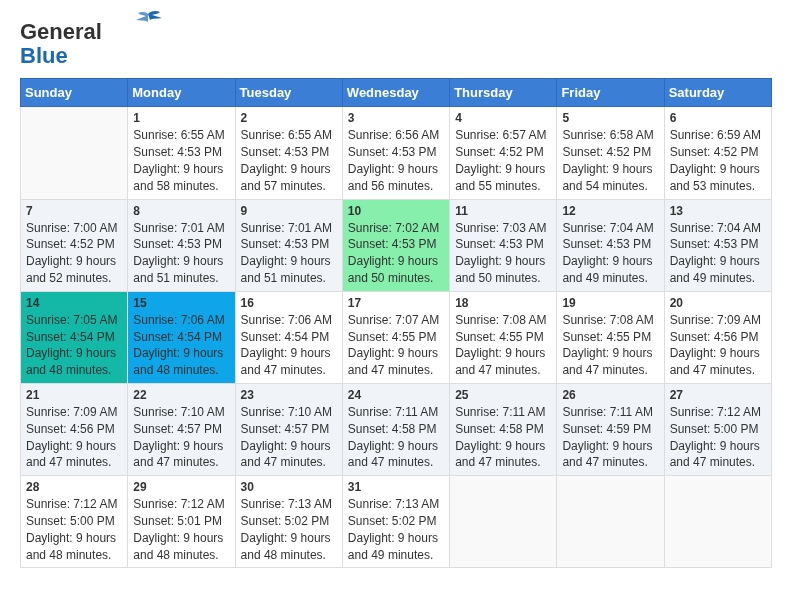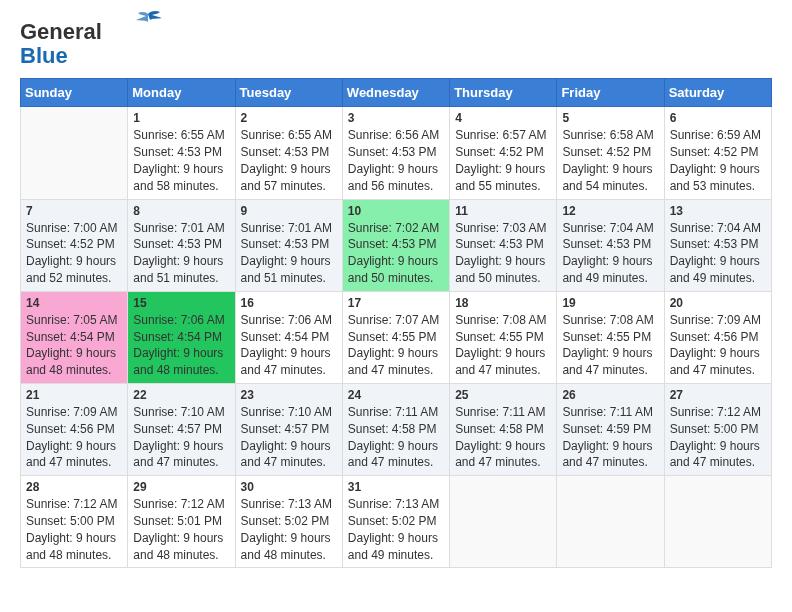--- a/index.html
+++ b/index.html
@@ -212,28 +212,28 @@
         </td>
         <td style="background: rgb(240, 244, 248);">
           <span class="day-num">13</span>
           <div class="day-info" style="white-space: pre-line;">Sunrise: 7:04 AM
 Sunset: 4:53 PM
 Daylight: 9 hours
 and 49 minutes.</div>
         </td>
       </tr>
       <tr>
-        <td style="background: #f9a8d4;">
+        <td style="background: #14b8a6;">
           <span class="day-num">14</span>
           <div class="day-info" style="white-space: pre-line;">Sunrise: 7:05 AM
 Sunset: 4:54 PM
 Daylight: 9 hours
 and 48 minutes.</div>
         </td>
-        <td style="background: #22c55e;">
+        <td style="background: #0ea5e9;">
           <span class="day-num">15</span>
           <div class="day-info" style="white-space: pre-line;">Sunrise: 7:06 AM
 Sunset: 4:54 PM
 Daylight: 9 hours
 and 48 minutes.</div>
         </td>
         <td style="background: rgb(255, 255, 255);">
           <span class="day-num">16</span>
           <div class="day-info" style="white-space: pre-line;">Sunrise: 7:06 AM
 Sunset: 4:54 PM

